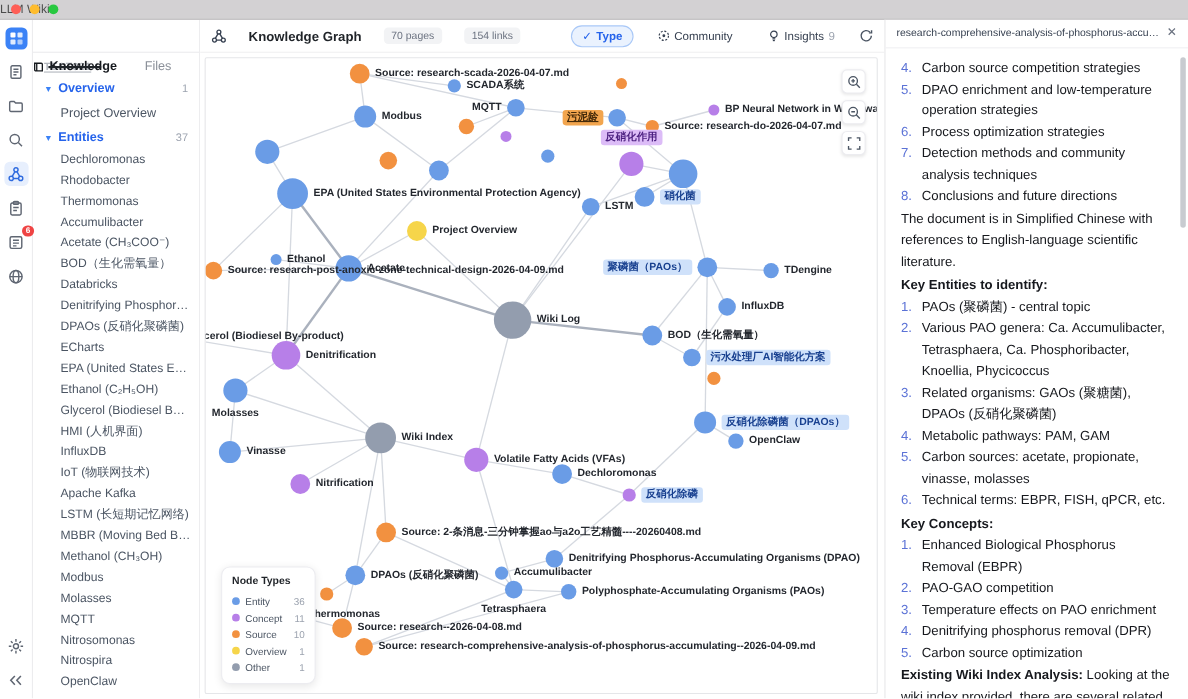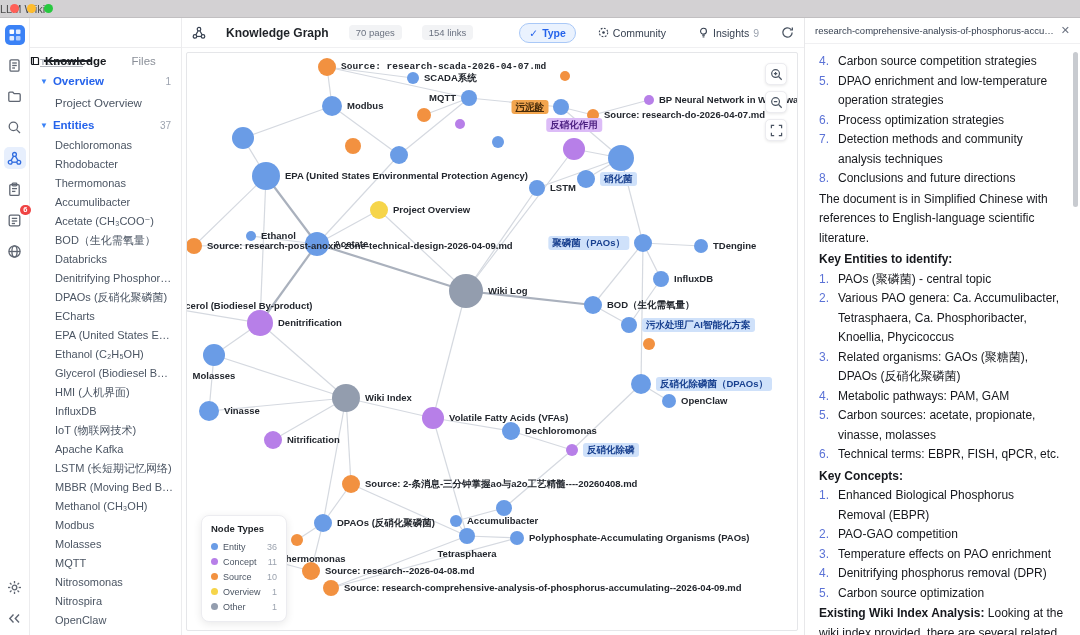--- a/index.html
+++ b/index.html
@@ -390,21 +390,21 @@
         <div class="zbtn">
           <svg width="13" height="13" viewBox="0 0 14 14" fill="none" stroke="currentColor" stroke-width="1.3">
               <polyline points="1.5,4.5 1.5,1.5 4.5,1.5"></polyline>
               <polyline points="9.5,1.5 12.5,1.5 12.5,4.5"></polyline>
               <polyline points="12.5,9.5 12.5,12.5 9.5,12.5"></polyline>
               <polyline points="4.5,12.5 1.5,12.5 1.5,9.5"></polyline>
             </svg>
         </div>
       </div>
     <div class="gnode" style="left: 131px; top: 5px; height: 18px; width: 18px; background: rgb(242, 145, 64);"></div>
-        <div class="glabel" style="left: 154px; top: 7px; font-family: Liberation Mono, monospace;">Source: research-scada-2026-04-07.md</div>
+        <div class="glabel" style="left: 154px; top: 7px;">Source: research-scada-2026-04-07.md</div>
         <div class="gnode" style="left: 220px; top: 19px; height: 12px; width: 12px; background: rgb(106, 156, 230);"></div>
         <div class="glabel" style="left: 237px; top: 18px;">SCADA系统</div>
         <div class="gnode" style="left: 274px; top: 37px; height: 16px; width: 16px; background: rgb(106, 156, 230);"></div>
         <div class="glabel" style="left: 269px; top: 38px; transform: translateX(-100%);">MQTT</div>
         <div class="gnode" style="left: 135px; top: 43px; height: 20px; width: 20px; background: rgb(106, 156, 230);"></div>
         <div class="glabel" style="left: 160px; top: 46px;">Modbus</div>
         <div class="gnode" style="left: 230px; top: 55px; height: 14px; width: 14px; background: rgb(242, 145, 64);"></div>
         <div class="gnode" style="left: 373px; top: 18px; height: 10px; width: 10px; background: rgb(242, 145, 64);"></div>
         <div class="gnode" style="left: 366px; top: 46px; height: 16px; width: 16px; background: rgb(106, 156, 230);"></div>
         <div class="glabel lpill pill-orange" style="left: 361px; top: 47px; transform: translateX(-100%); text-decoration: underline;">污泥龄</div>
@@ -466,20 +466,21 @@
         <div class="glabel" style="left: 100px; top: 380px;">Nitrification</div>
         <div class="gnode" style="left: 315px; top: 369px; height: 18px; width: 18px; background: rgb(106, 156, 230);"></div>
         <div class="glabel" style="left: 338px; top: 371px;">Dechloromonas</div>
         <div class="gnode" style="left: 379px; top: 391px; height: 12px; width: 12px; background: rgb(183, 127, 232);"></div>
         <div class="glabel lpill pill-blue" style="left: 396px; top: 390px;">反硝化除磷</div>
         <div class="gnode" style="left: 155px; top: 422px; height: 18px; width: 18px; background: rgb(242, 145, 64);"></div>
         <div class="glabel" style="left: 178px; top: 424px;">Source: 2-条消息-三分钟掌握ao与a2o工艺精髓----20260408.md</div>
         <div class="gnode" style="left: 127px; top: 461px; height: 18px; width: 18px; background: rgb(106, 156, 230);"></div>
         <div class="glabel" style="left: 150px; top: 463px;">DPAOs (反硝化聚磷菌)</div>
         <div class="gnode" style="left: 309px; top: 447px; height: 16px; width: 16px; background: rgb(106, 156, 230);"></div>
+        <div class="glabel" style="left: 330px; top: 448px;">Denitrifying Phosphorus-Accumulating Organisms (DPAO)</div>
         <div class="gnode" style="left: 263px; top: 462px; height: 12px; width: 12px; background: rgb(106, 156, 230);"></div>
         <div class="glabel" style="left: 280px; top: 461px;">Accumulibacter</div>
         <div class="gnode" style="left: 272px; top: 475px; height: 16px; width: 16px; background: rgb(106, 156, 230);"></div>
         <div class="glabel" style="left: 280px; top: 494px; transform: translateX(-50%);">Tetrasphaera</div>
         <div class="gnode" style="left: 323px; top: 478px; height: 14px; width: 14px; background: rgb(106, 156, 230);"></div>
         <div class="glabel" style="left: 342px; top: 478px;">Polyphosphate-Accumulating Organisms (PAOs)</div>
         <div class="gnode" style="left: 70px; top: 497px; height: 18px; width: 18px; background: rgb(106, 156, 230);"></div>
         <div class="glabel" style="left: 93px; top: 499px;">Thermomonas</div>
         <div class="gnode" style="left: 104px; top: 481px; height: 12px; width: 12px; background: rgb(242, 145, 64);"></div>
         <div class="gnode" style="left: 115px; top: 509px; height: 18px; width: 18px; background: rgb(242, 145, 64);"></div>

